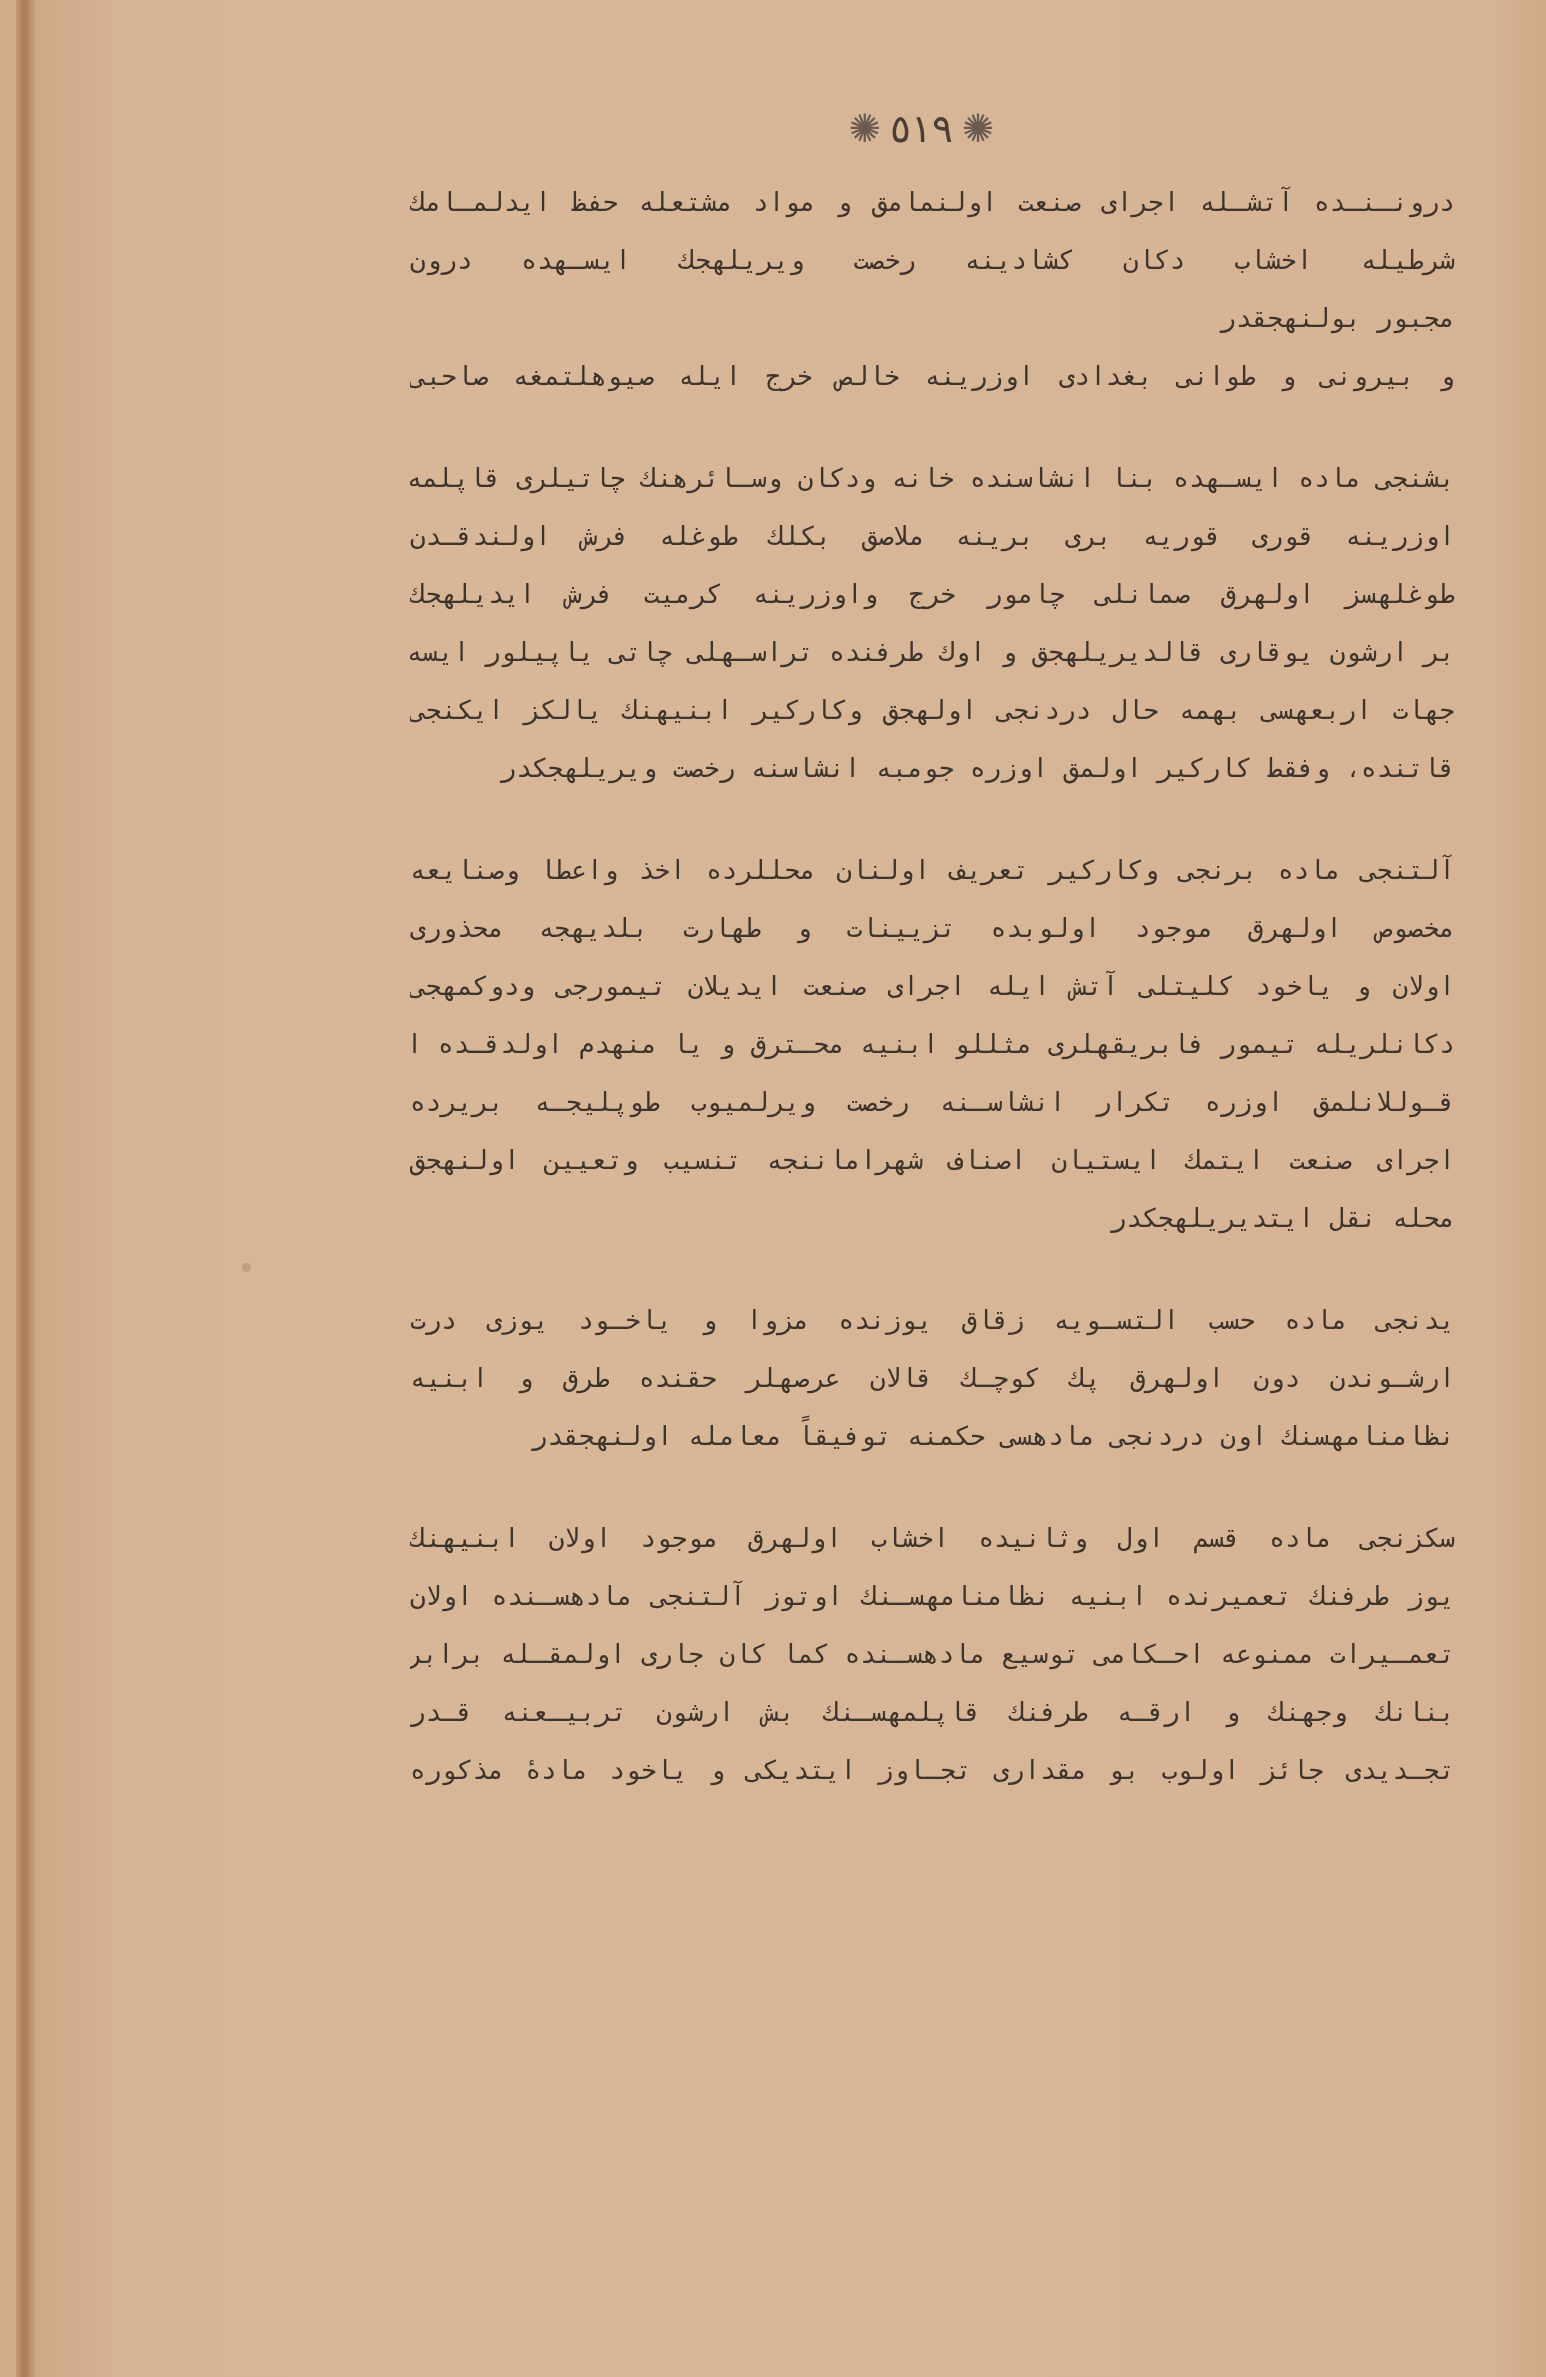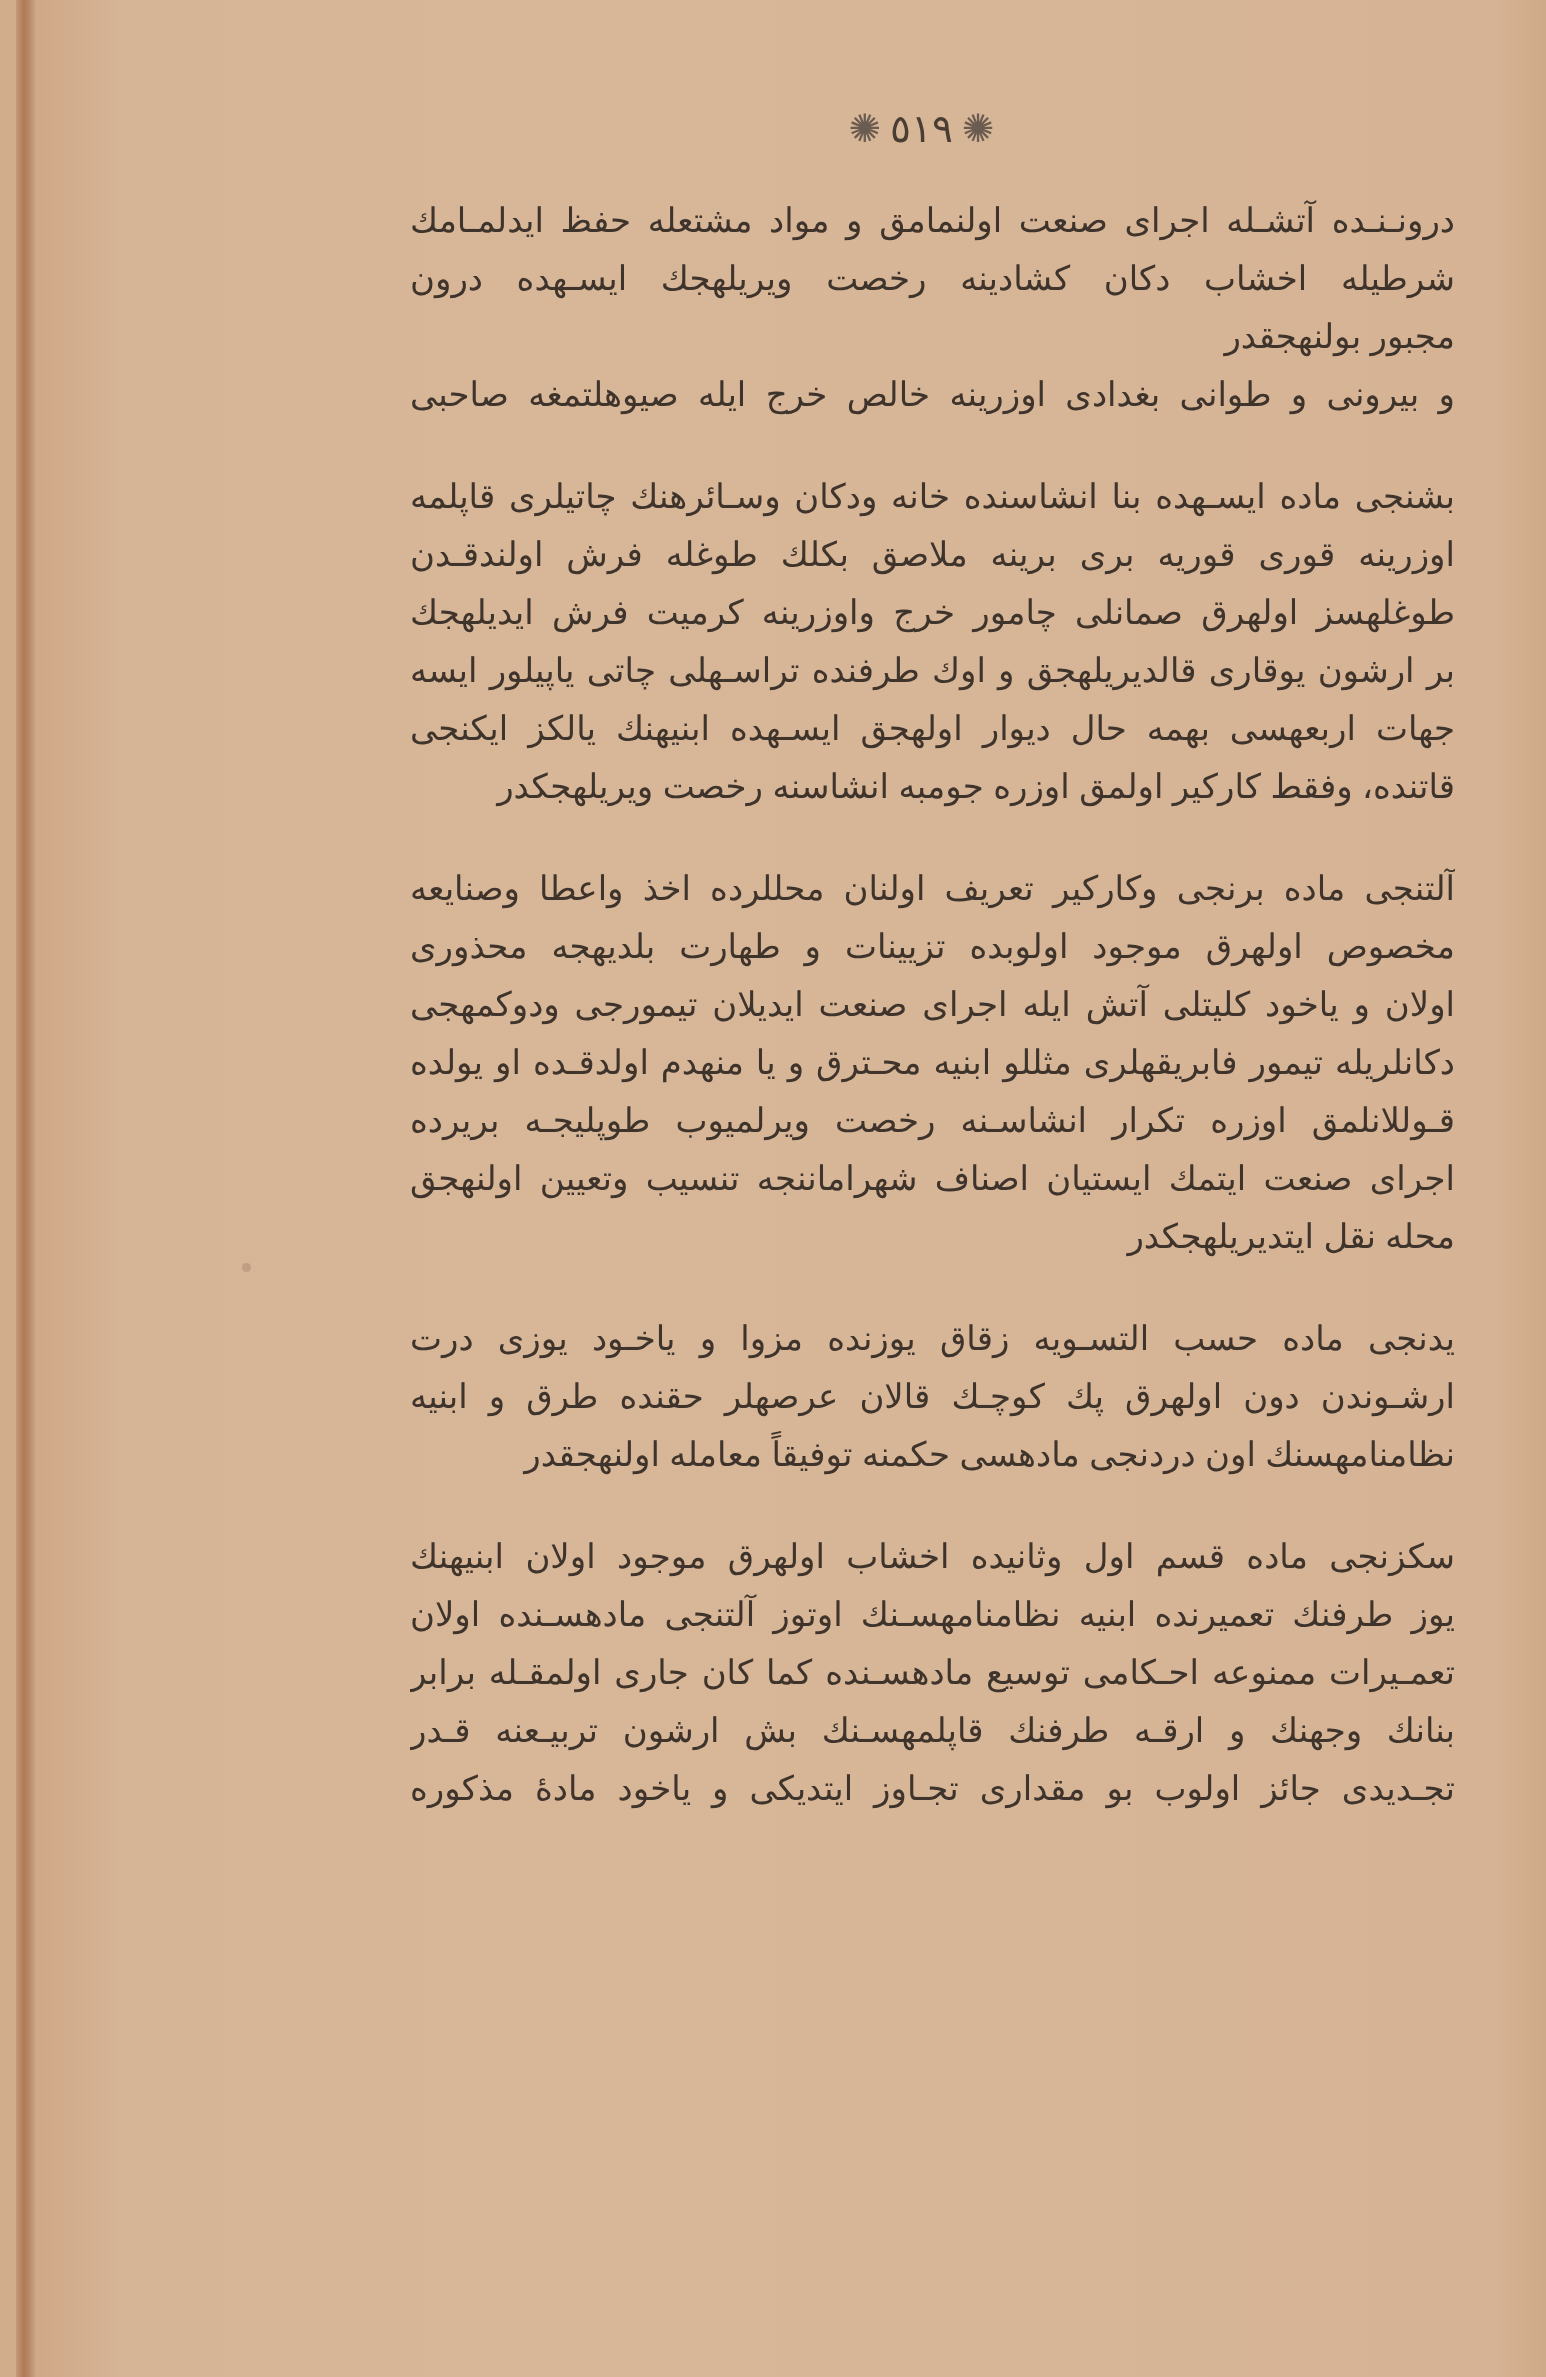--- a/index.html
+++ b/index.html
@@ -23,25 +23,25 @@
     background: #d2ad8c;
   }
   .page-number {
     position: absolute; top: 98px; left: 838px; width: 167px; height: 61px;
     display: flex; align-items: center; justify-content: center; gap: 8.8px;
     color: #4a3d33; direction: ltr;
   }
   .ornament { font-size: 39px; color: #6a5c50; line-height: 1; }
   .page-number .num { font-size: 39px; font-family: "DejaVu Serif", serif; }
   .text-block {
-    position: absolute; left: 410px; top: 191px; width: 1045px;
+    position: absolute; left: 410px; top: 175px; width: 1045px;
     direction: rtl; text-align: justify;
     color: #3e342c;
-    font-family: Liberation Sans, sans-serif;
-    font-size: 34px;
+    font-family: Liberation Mono, monospace;
+    font-size: 26px;
   }
   .line {
     height: 58px; line-height: 58px;
     white-space: nowrap; overflow: hidden;
     text-align: justify; text-align-last: justify;
   }
   .line.last { text-align-last: right; }
   .para { margin-bottom: 44px; }
   .smudge {
     position: absolute; width: 8.8px; height: 8.8px; border-radius: 50%;
@@ -68,21 +68,21 @@
       <div class="line">شرطیله اخشاب دکان کشادینه رخصت ویریلهجك ایسـهده درون</div>
       <div class="line last">مجبور بولنهجقدر</div>
       <div class="line">و بیرونی و طوانی بغدادی اوزرینه خالص خرج ایله صیوهلتمغه صاحبی</div>
     </div>
 
     <div class="para">
       <div class="line">بشنجی ماده     ایسـهده بنا انشاسنده خانه ودکان وسـائرهنك چاتیلری قاپلمه</div>
       <div class="line">اوزرینه قوری قوریه بری برینه ملاصق بکلك طوغله فرش اولندقـدن</div>
       <div class="line">طوغلهسز اولهرق صمانلی چامور خرج واوزرینه کرمیت فرش ایدیلهجك</div>
       <div class="line">بر ارشون یوقاری قالدیریلهجق و اوك طرفنده تراسـهلی چاتی یاپیلور ایسه</div>
-      <div class="line">جهات اربعهسی بهمه حال دیوار اولهجق ایسـهده ابنیهنك یالکز ایکنجی</div>
+      <div class="line">جهات اربعهسی بهمه حال دردنجی اولهجق وکارکیر ابنیهنك یالکز ایکنجی</div>
       <div class="line last">قاتنده، وفقط کارکیر اولمق اوزره جومبه انشاسنه رخصت ویریلهجکدر</div>
     </div>
 
     <div class="para">
       <div class="line">آلتنجی ماده     برنجی وکارکیر تعریف اولنان محللرده اخذ واعطا وصنایعه</div>
       <div class="line">مخصوص اولهرق موجود اولوبده تزیینات و طهارت بلدیهجه محذوری</div>
       <div class="line">اولان و یاخود کلیتلی آتش ایله اجرای صنعت ایدیلان تیمورجی ودوکمهجی</div>
       <div class="line">دکانلریله تیمور فابریقهلری مثللو ابنیه محـترق و یا منهدم اولدقـده او یولده</div>
       <div class="line">قـوللانلمق اوزره تکرار انشاسـنه رخصت ویرلمیوب طوپلیجـه بریرده</div>
       <div class="line">اجرای صنعت ایتمك ایستیان اصناف شهراماننجه تنسیب وتعیین اولنهجق</div>

